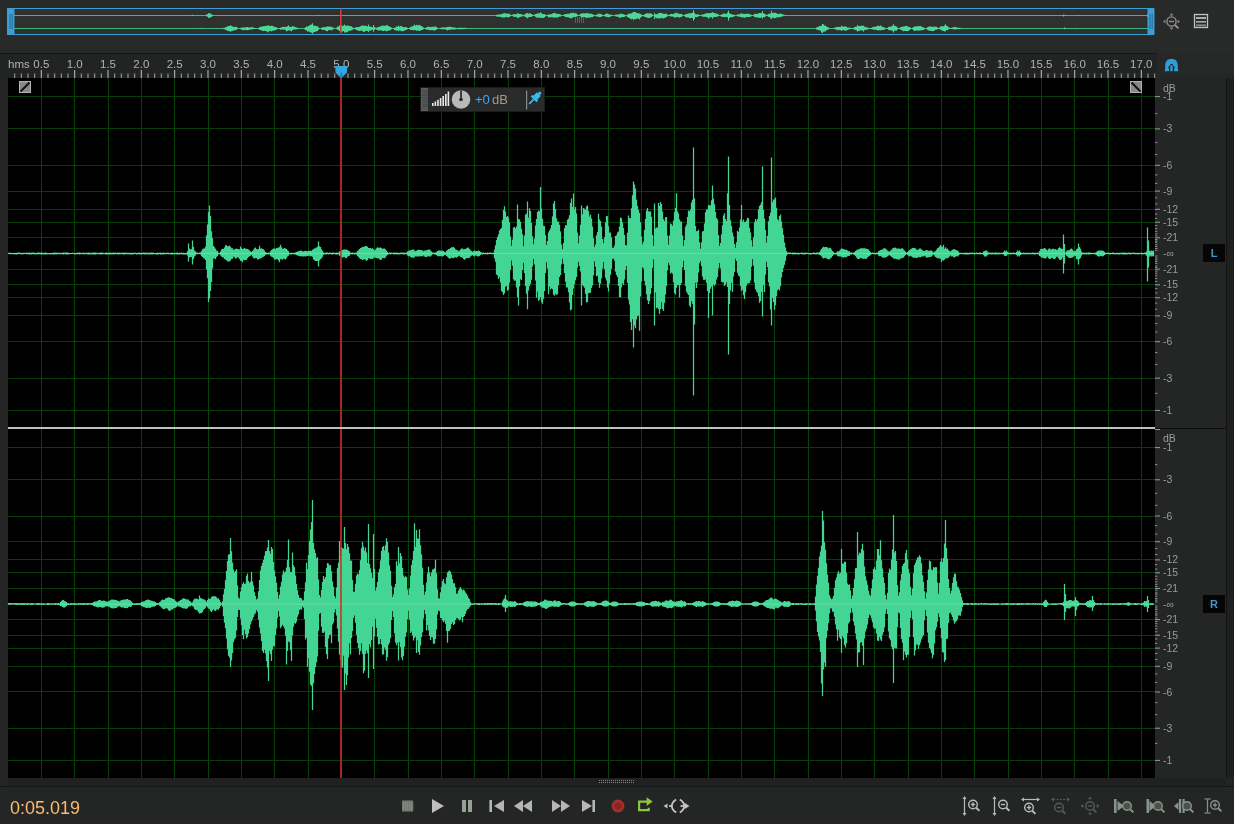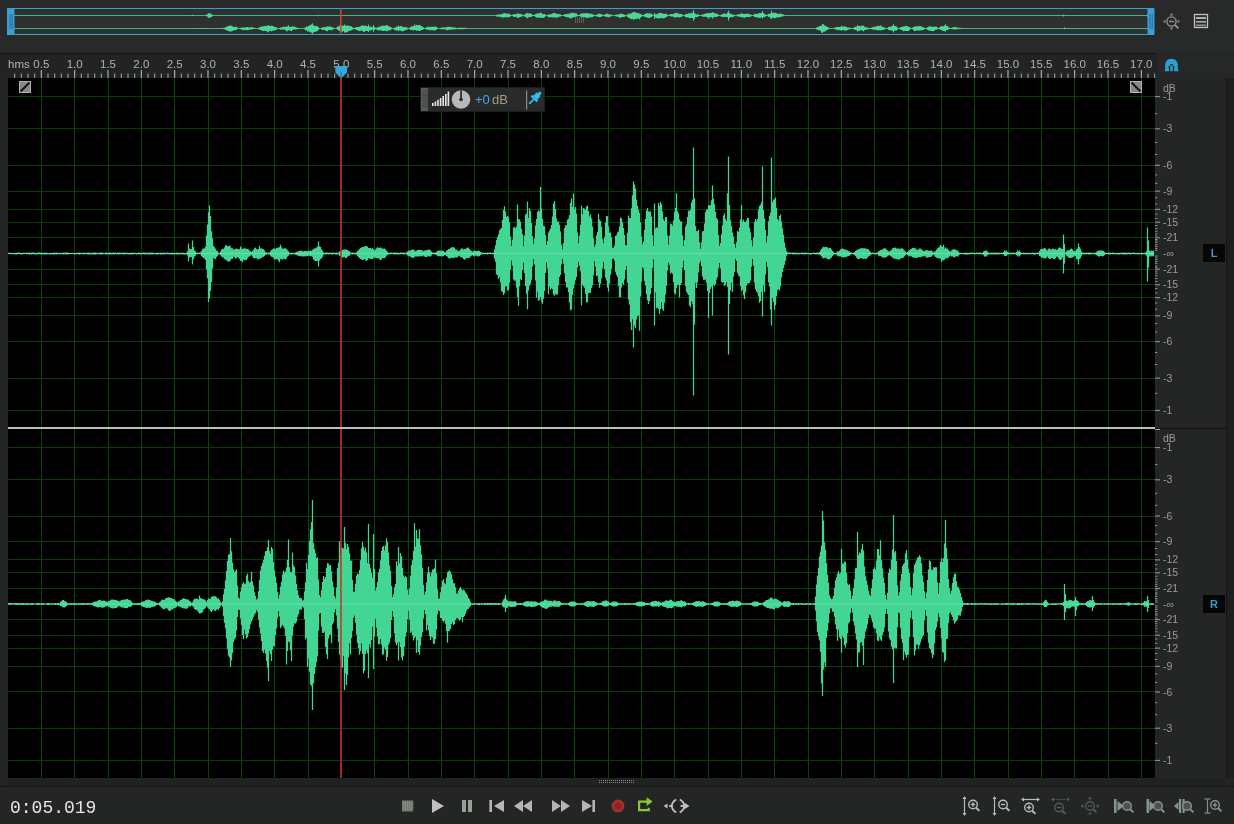--- a/index.html
+++ b/index.html
@@ -552,21 +552,21 @@
 </svg>
 
 <div class="abs" style="left:7px;top:778px;width:1219px;height:8px;background:#202121"></div>
 <svg class="abs" style="left:595;top:778" width="44" height="8" viewBox="0 0 44 8">
   <g stroke="#858585" stroke-width="1" stroke-dasharray="1 1">
     <path d="M4 2.5h36M4 4.5h36"></path>
   </g>
 </svg>
 <div class="abs" style="left:0;top:786px;width:1234px;height:1px;background:#161616"></div>
 <div class="abs" style="left:0;top:787px;width:1234px;height:37px;background:#242525"></div>
-<div class="abs" style="left:10px;top:798px;color:#e5e5e5;font-size:18px;font-family:Liberation Mono, monospace">0:05.019</div>
+<div class="abs" style="left:10px;top:798px;color:#fdba74;font-size:18px;font-family:Liberation Sans, sans-serif">0:05.019</div>
 
 <svg class="abs" style="left:396;top:794" width="300" height="26" viewBox="0 0 300 26">
   <rect x="6" y="6.5" width="11" height="11" fill="#7c837c"></rect>
   <g stroke="#59605b" stroke-width="1" stroke-dasharray="1 1">
     <path d="M6 8h11M6 10h11M6 12h11M6 14h11M6 16h11"></path>
     <path d="M6.5 9h11M6.5 11h11M6.5 13h11M6.5 15h11" stroke="#8f968f"></path>
   </g>
   <path d="M36 5l12 7l-12 7z" fill="#bfbfbf"></path>
   <g fill="#97a297">
     <rect x="66" y="6" width="4" height="12"></rect>

